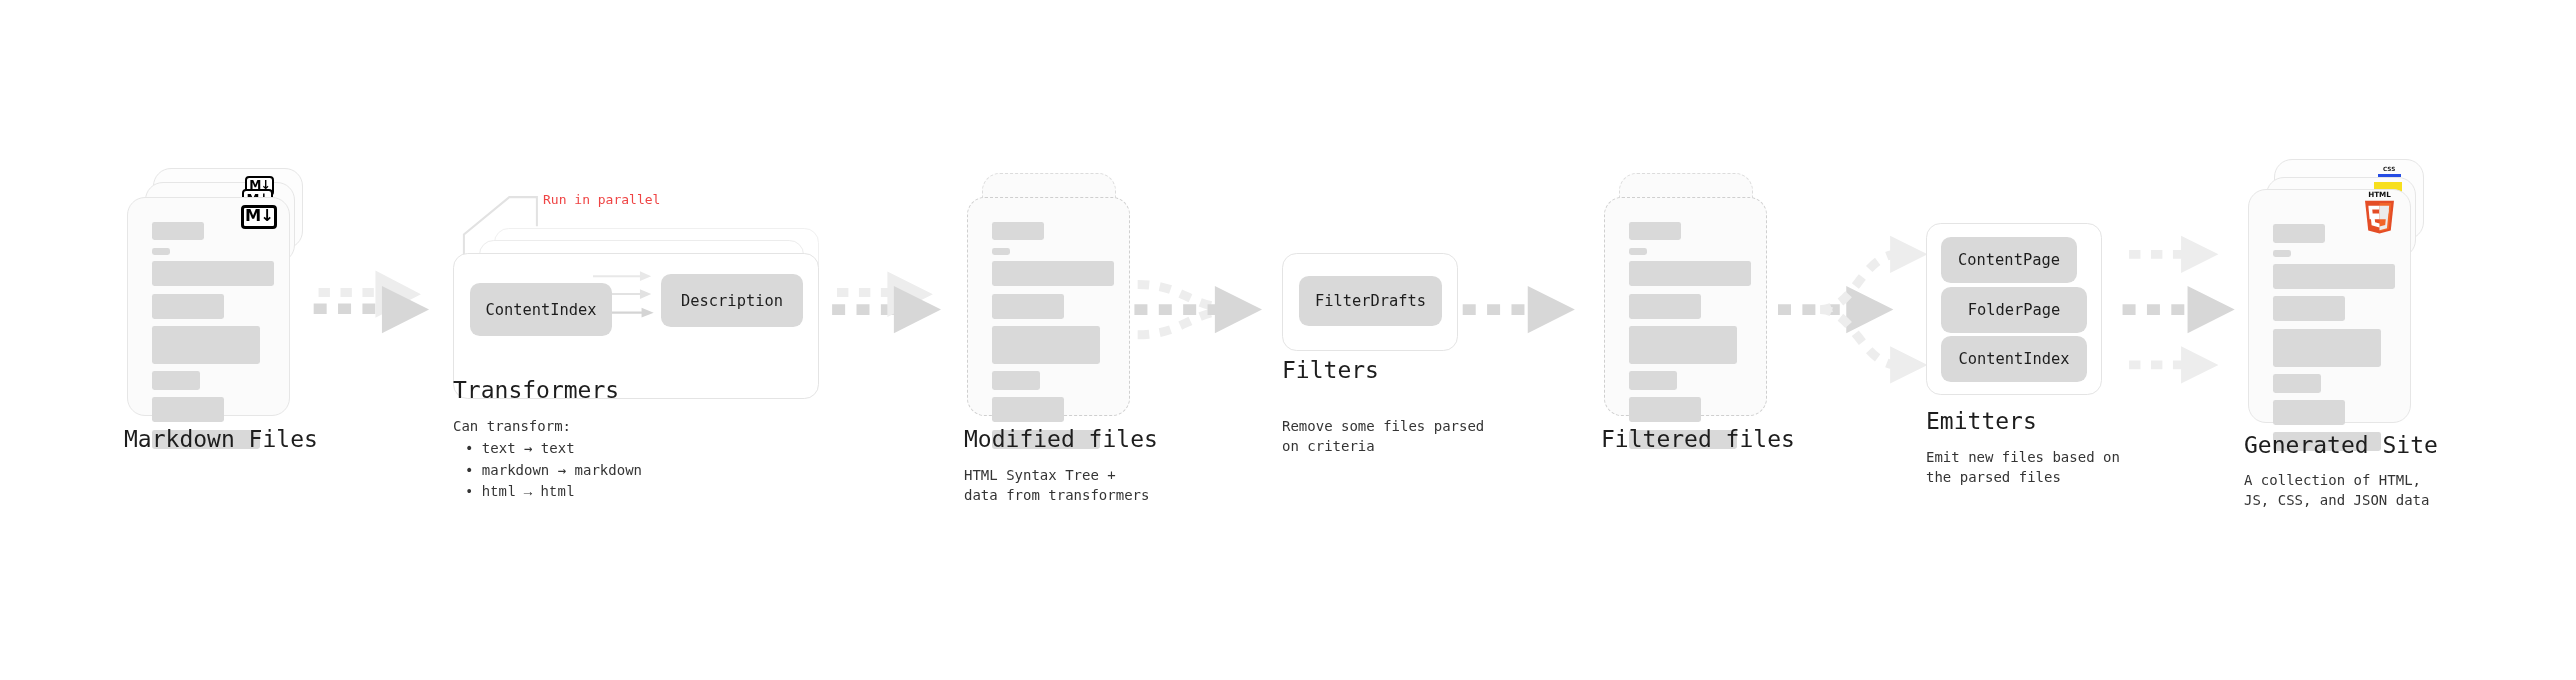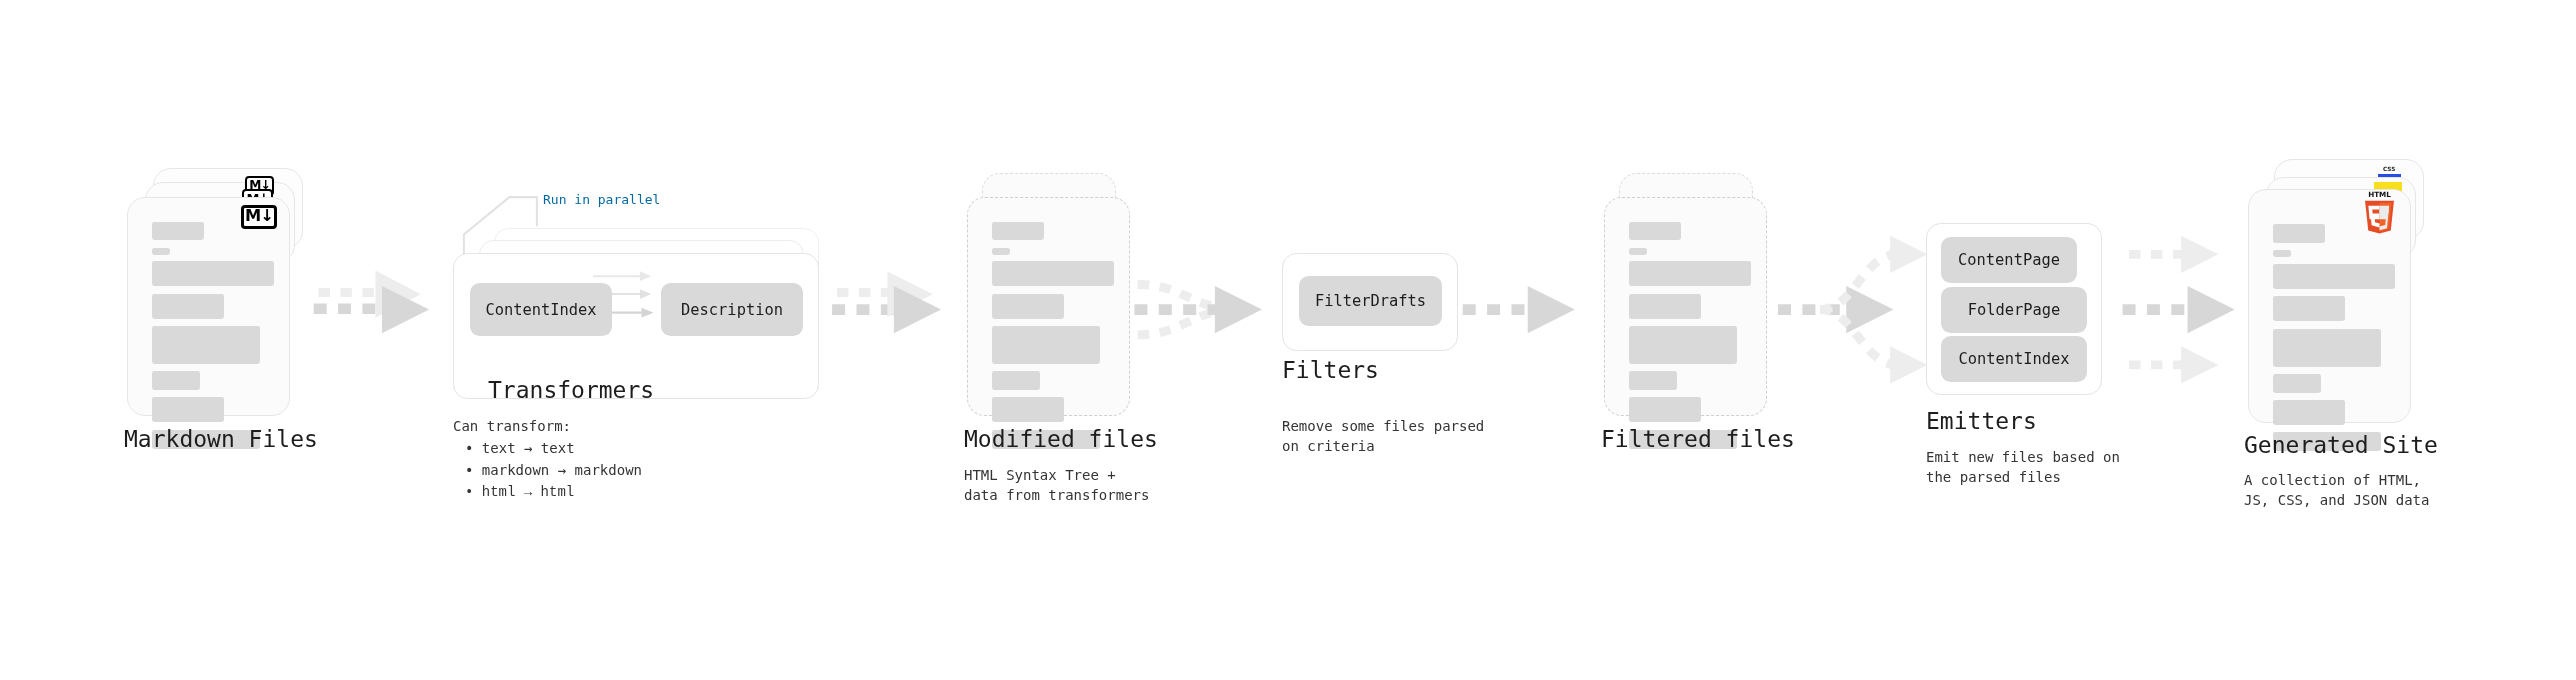--- a/index.html
+++ b/index.html
@@ -110,21 +110,21 @@
     color:#1d1d1d;
     white-space:nowrap;
     box-sizing:border-box;
   }
   .pill.ghost{background:#ececec;}
   .pill.ghost2{background:#f3f3f3;}
 
   .runlabel{
     position:absolute;
     font-size:13px;
-    color:#0369a1;
+    color:#ef4444;
     white-space:nowrap;
   }
 
   svg.ovl{position:absolute;left:0;top:0;width:2576px;height:681px;overflow:visible;pointer-events:none;}
 </style>
 </head>
 <body>
 
 <div class="stage">
 
@@ -241,25 +241,25 @@
       </g>
       <g stroke="#d4d4d4" stroke-width="2.5" fill="none">
         <path d="M0,55 H62"></path>
           <polygon points="60,49 75,55 60,61" fill="#d4d4d4" stroke="none"></polygon>
       </g>
     </svg>
 
     <div class="pill" style="left:470px;top:283px;width:142px;height:53px;">
       <span>ContentIndex</span>
     </div>
-    <div class="pill" style="left:661px;top:283px;width:142px;height:53px;">
+    <div class="pill" style="left:661px;top:274px;width:142px;height:53px;">
       <span>Description</span>
     </div>
 
-    <div class="title" style="left:453px;top:377px;margin-left:35px;">Transformers</div>
+    <div class="title" style="left:453px;top:377px;">Transformers</div>
 
     <div class="sub" style="left:453px;top:416px;">Can transform:</div>
 
     <div class="bullets" style="left:465px;top:438px;">• text → text</div>
     <div class="bullets" style="left:465px;top:460px;">• markdown → markdown</div>
     <div class="bullets" style="left:465px;top:482px;font-family:Liberation Mono, monospace;">• html → html</div>
   </div>
 
   <div>
     <div class="doc dashed" style="left:982px;top:173px;width:134px;height:73px;border-color:#dcdcdc;"></div>

